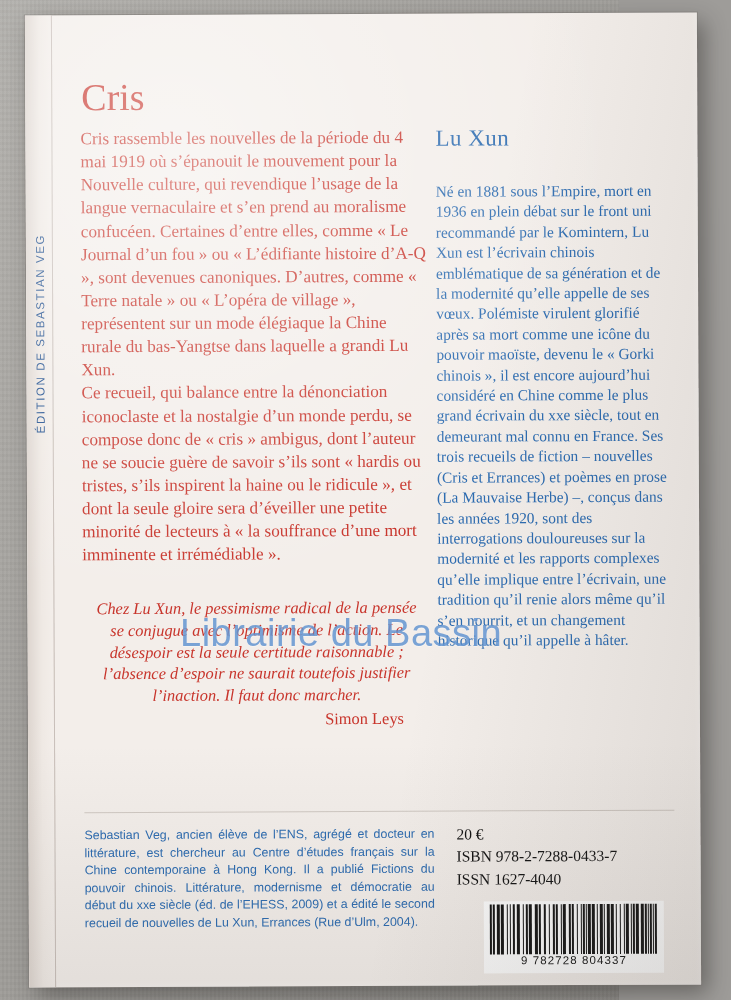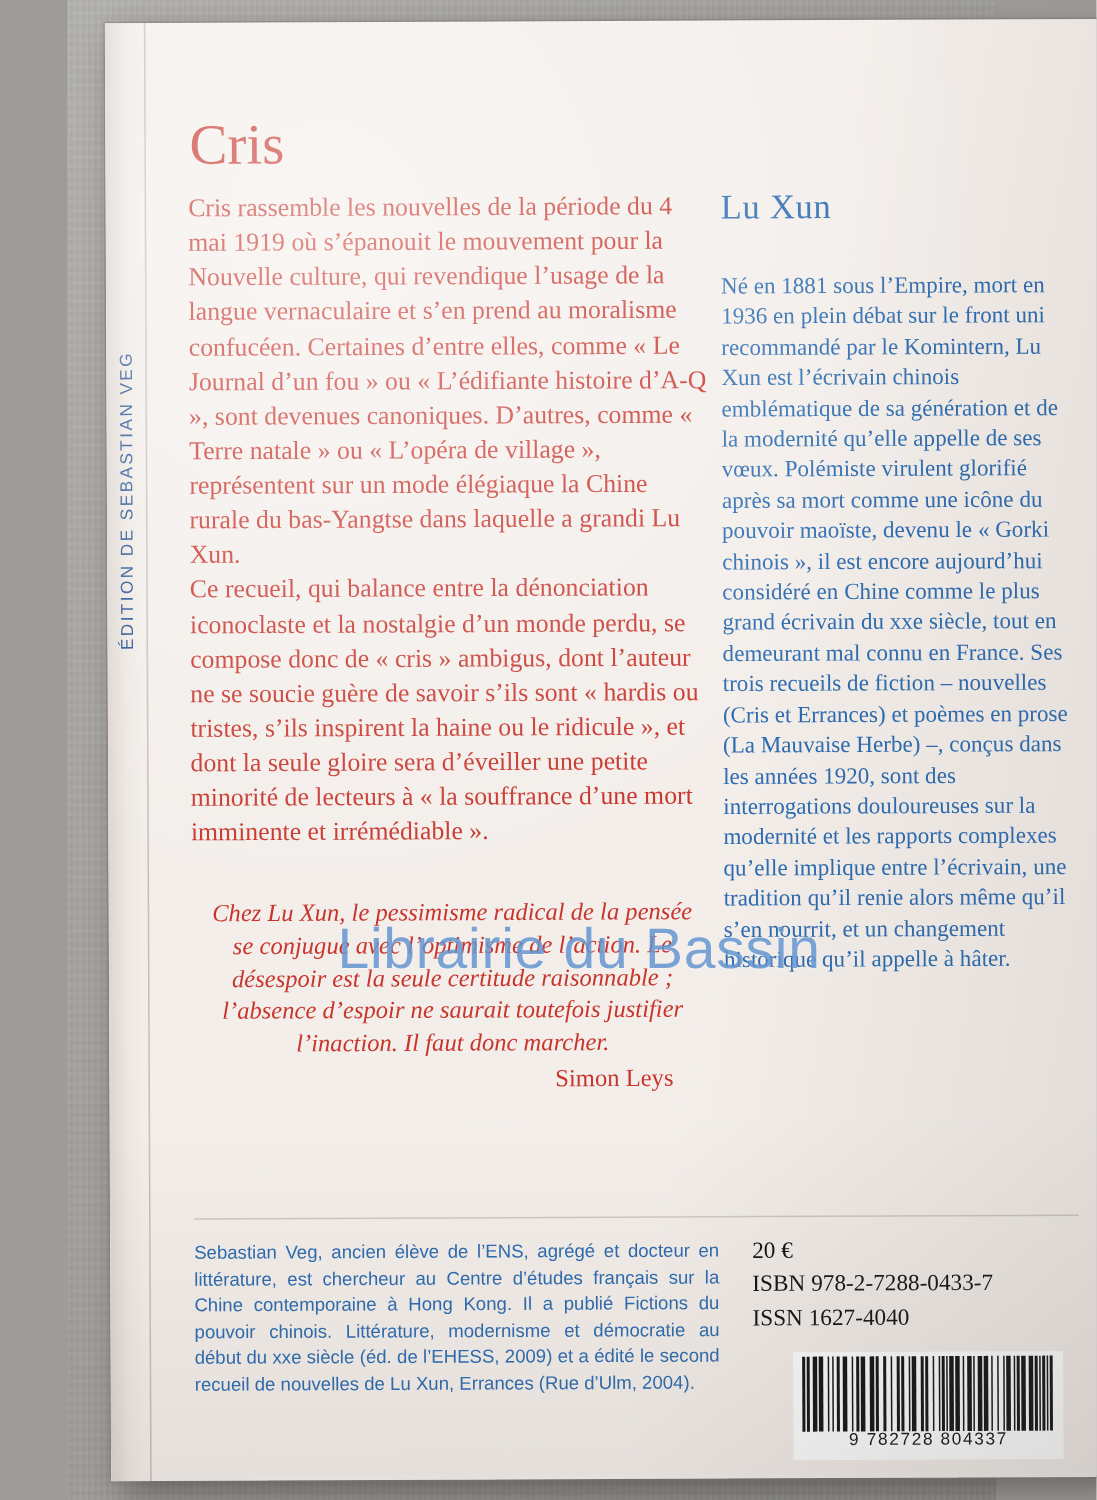--- a/index.html
+++ b/index.html
@@ -12,21 +12,20 @@
     background: #9e9c99;
     font-family: "Liberation Serif", serif;
     overflow: hidden;
   }
   #scene {
     position: relative;
     width: 619px;
     height: 1000px;
     background:
       linear-gradient(125deg, #b4b2ae 0%, #a7a5a1 30%, #9b9995 60%, #8e8c88 100%);
-    margin-left: 45px;
   }
   
   #scene::before {
     content: "";
     position: absolute;
     inset: 0;
     background:
       repeating-linear-gradient(90deg, rgba(255,255,255,0.025) 0 2px, rgba(0,0,0,0.02) 2px 4px),
       repeating-linear-gradient(0deg, rgba(255,255,255,0.02) 0 3px, rgba(0,0,0,0.015) 3px 6px);
     pointer-events: none;

